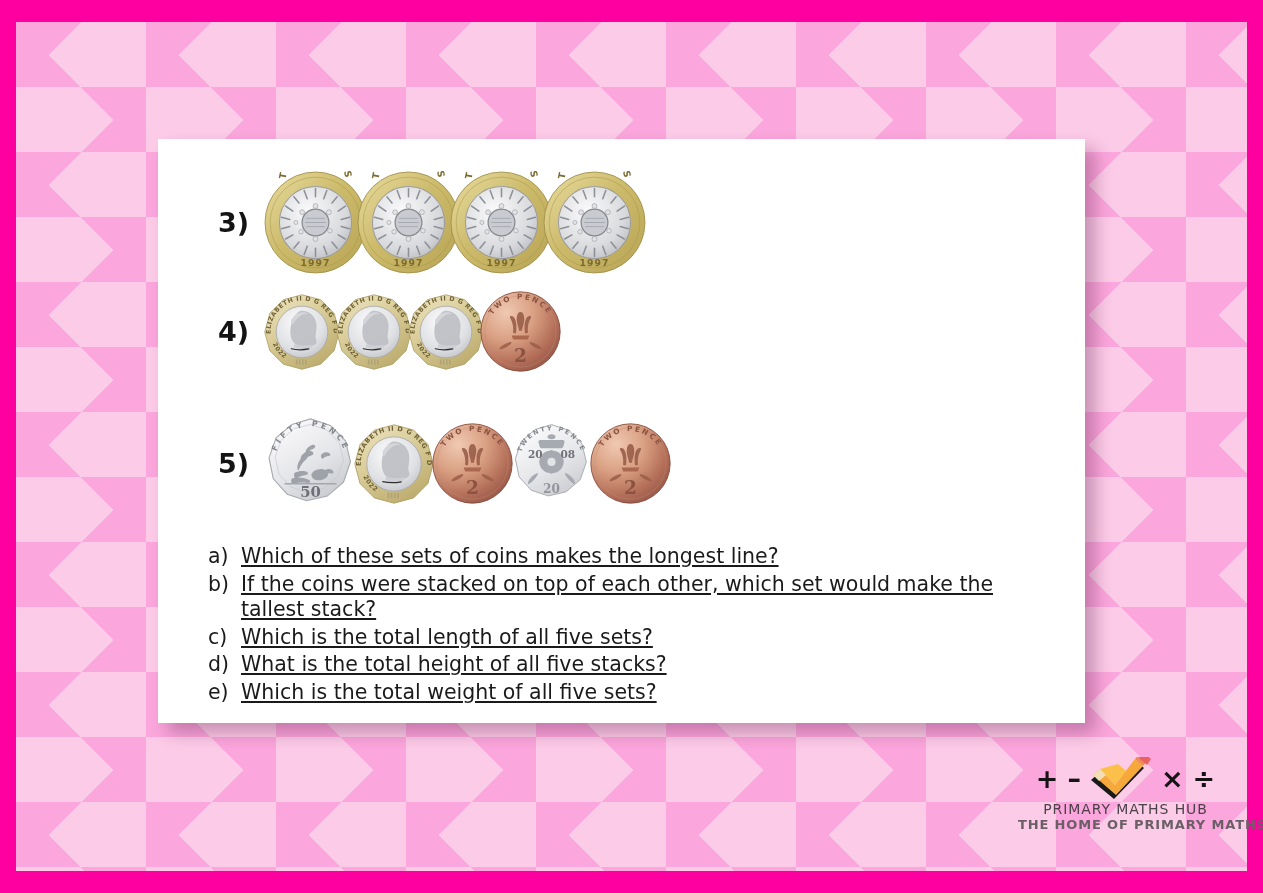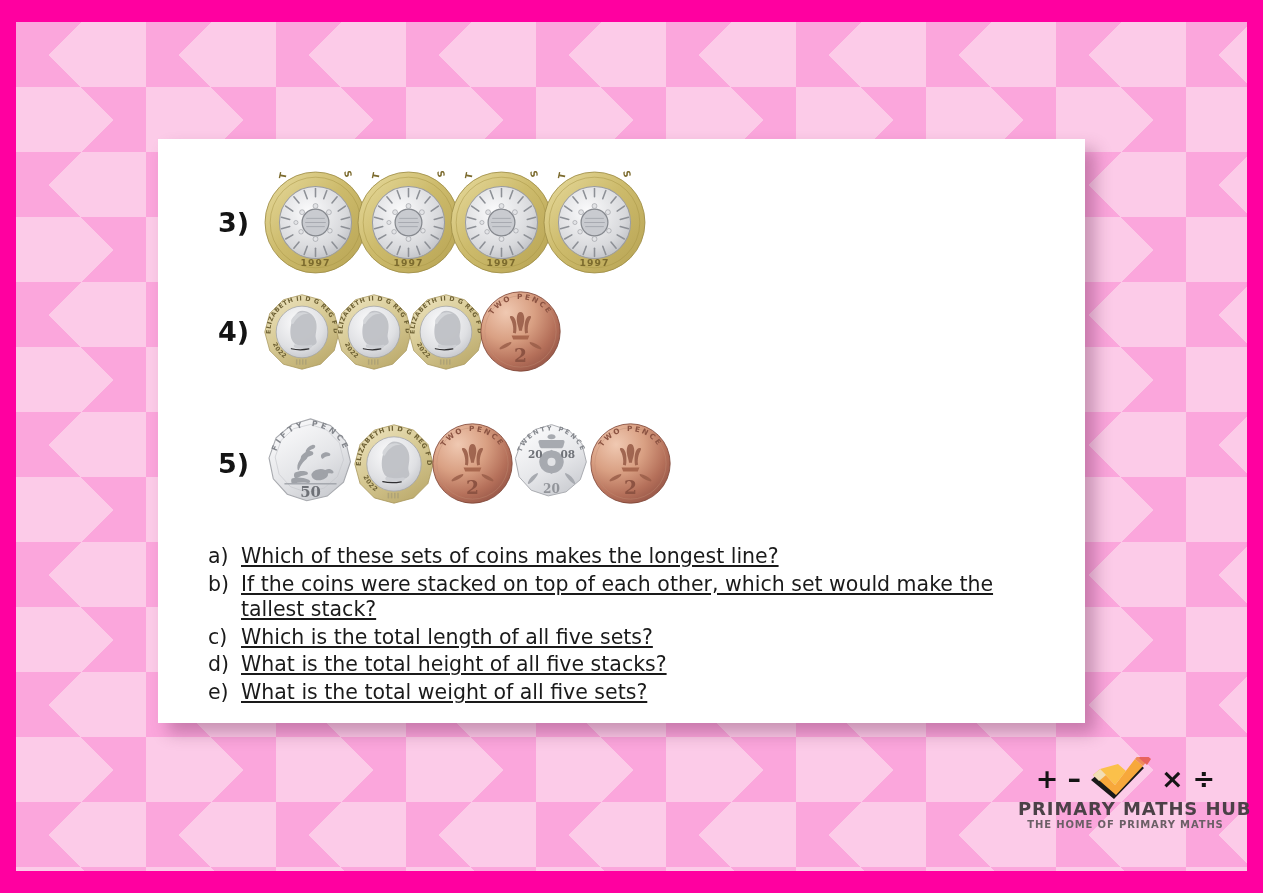--- a/index.html
+++ b/index.html
@@ -99,29 +99,29 @@
   }
   .op {
     font-size: 27px;
     font-weight: bold;
     color: #141414;
     line-height: 1;
     font-family: "DejaVu Sans", "Liberation Sans", sans-serif;
   }
   #logo-tick { width: 62px; height: 42px; }
   #logo-name {
-    font-size: 18px;
-    font-weight: bold;
+    font-size: 14px;
+    font-weight: normal;
     letter-spacing: 0.9px;
     color: #4B4147;
     line-height: 20px;
     white-space: nowrap;
   }
   #logo-tagline {
-    font-size: 10px;
+    font-size: 13px;
     font-weight: bold;
     letter-spacing: 0.85px;
     color: #6B5F66;
     line-height: 12px;
     white-space: nowrap;
   }
 </style>
 </head>
 <body>
 
@@ -613,21 +613,21 @@
       <div class="q-item">
         <span class="q-letter">c)</span>
         <span class="q-text">Which is the total length of all five sets?</span>
       </div>
       <div class="q-item">
         <span class="q-letter">d)</span>
         <span class="q-text">What is the total height of all five stacks?</span>
       </div>
       <div class="q-item">
         <span class="q-letter">e)</span>
-        <span class="q-text">What is the total weight of all five sets?</span>
+        <span class="q-text">Which is the total weight of all five sets?</span>
       </div>
     </div>
 
   </div>
 
   <div id="logo">
     <div id="logo-symbols">
       <span class="op">+</span>
       <span class="op">–</span>
       <span id="logo-tick">

